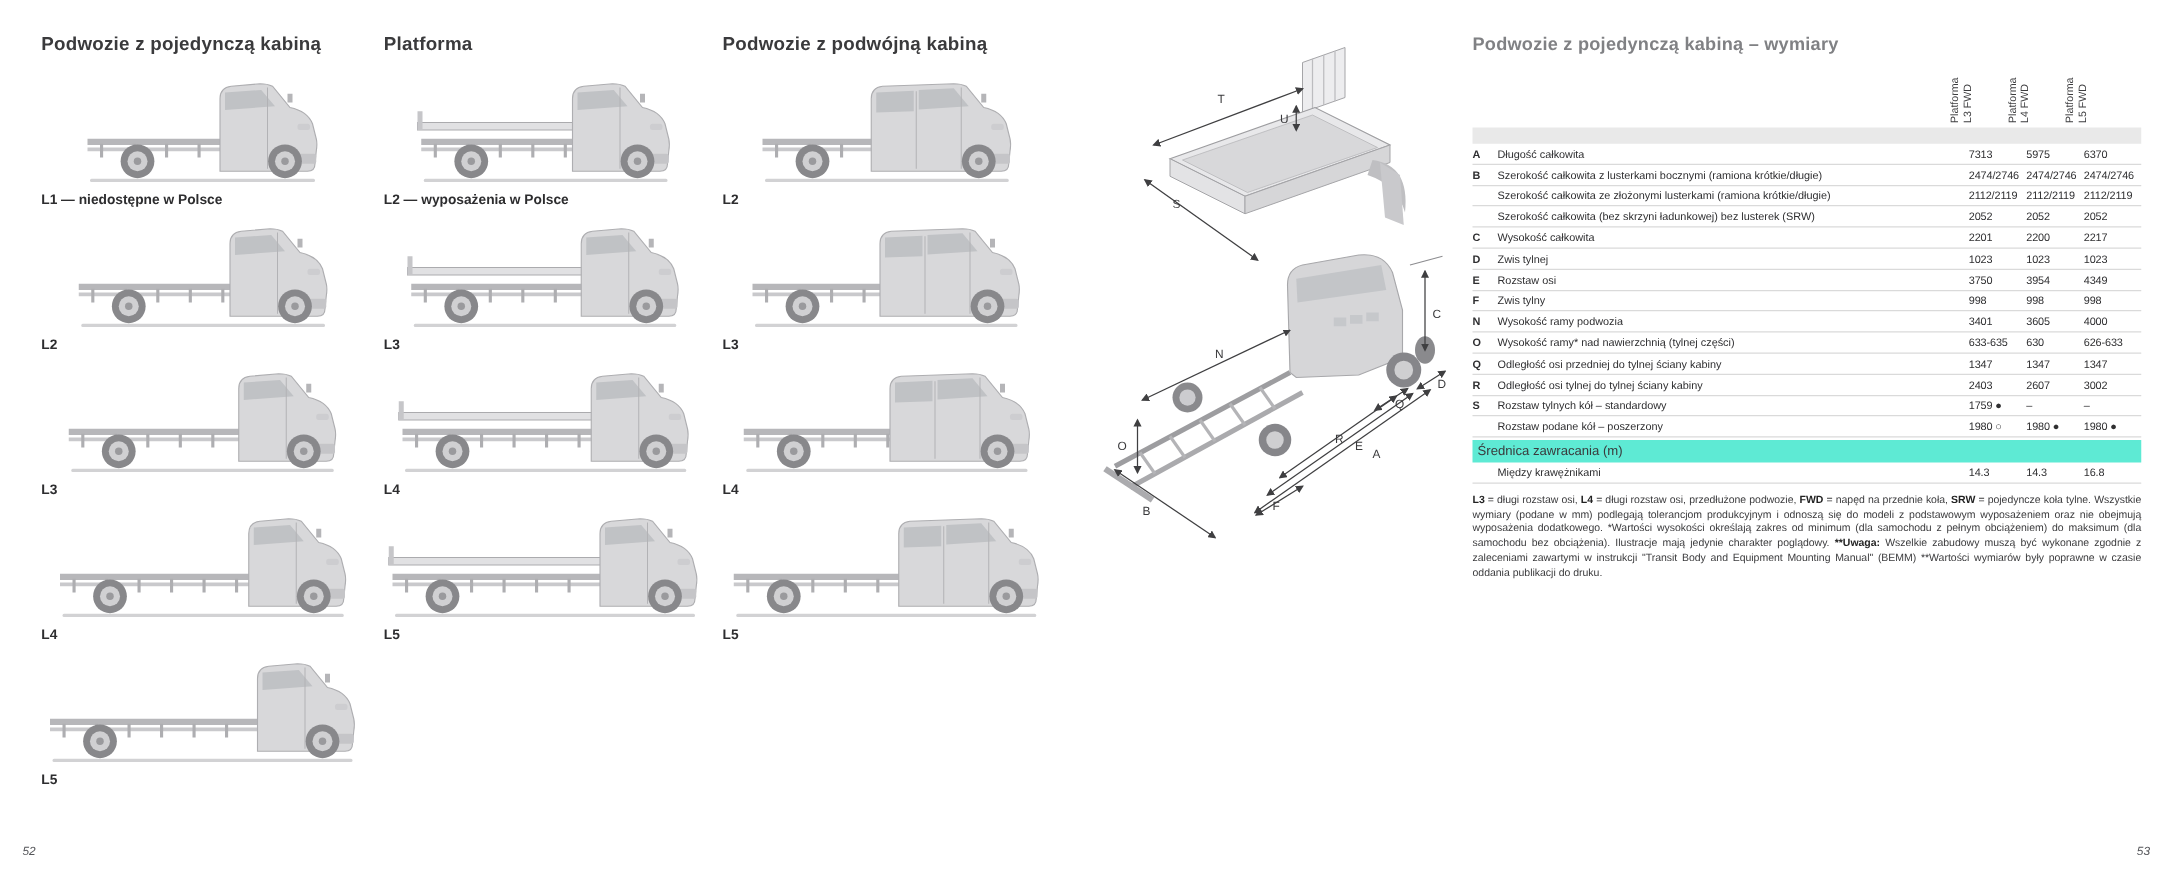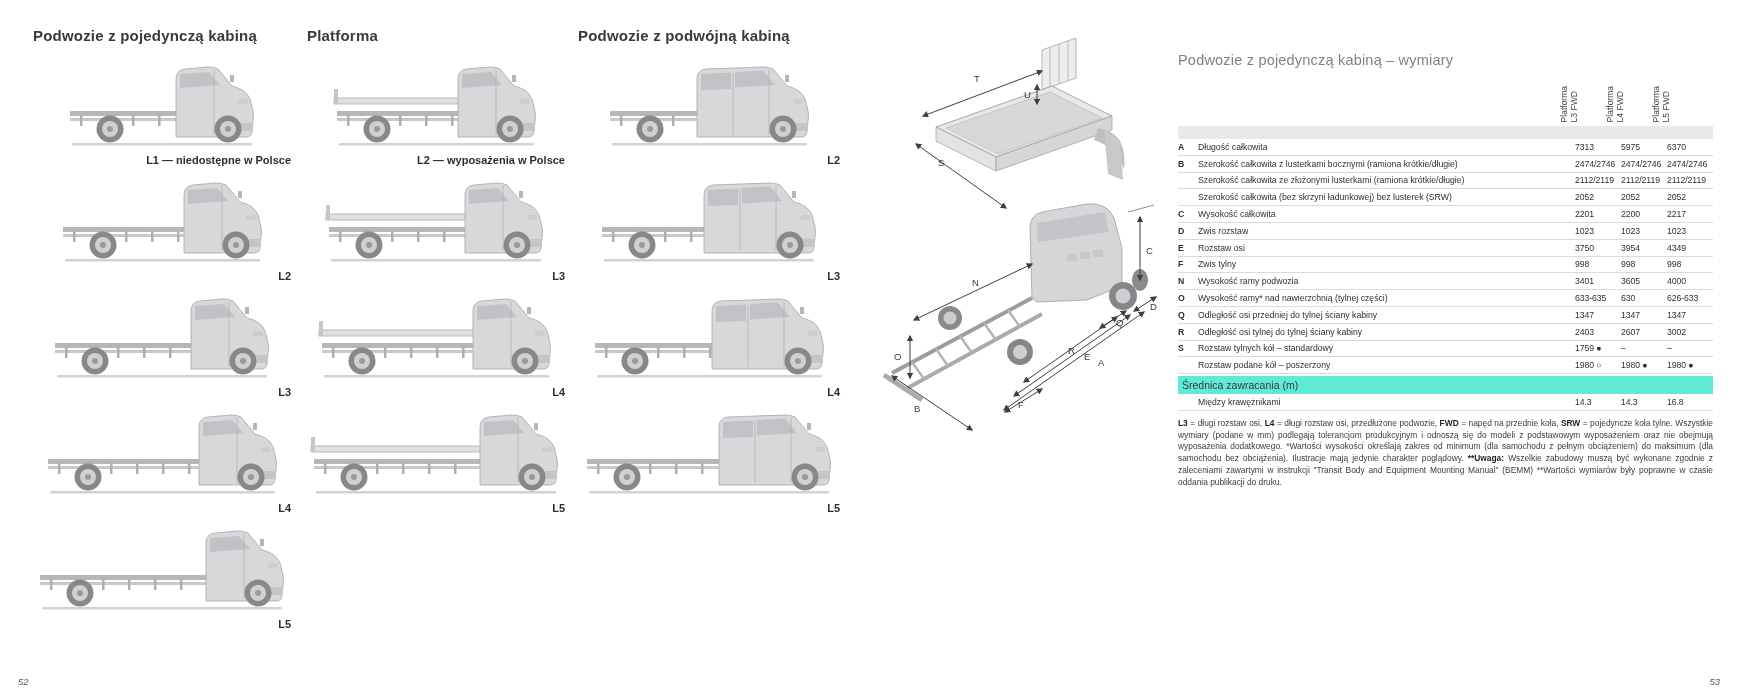--- a/index.html
+++ b/index.html
@@ -6,30 +6,30 @@
   html,body { background:#ffffff; }
   body { font-family:"Liberation Sans", sans-serif; color:#333; }
   .page { position:relative; width:1742px; height:700px; background:#ffffff; overflow:hidden;border-radius:13px; }
 
   
   .fig-col { position:absolute; top:27px; }
   .fig-col h2 { font-size:15px; font-weight:bold; color:#3a3a3c; letter-spacing:.2px; margin:0 0 7px 0; }
   .cells { }
   .fig-cell { height:116px; display:flex; flex-direction:column; justify-content:flex-end; }
   .fig-cell svg { display:block; margin:0 auto; }
-  .fig-label { font-size:11px; font-weight:bold; color:#2d2d2f; text-align:right; margin-top:1px; line-height:13px; }
+  .fig-label { font-size:11px; font-weight:bold; color:#2d2d2f; margin-top:1px; line-height:13px; }
 
   
   .diagram { position:absolute; }
   .dim-letter { font-size:9.5px; fill:#3a3a3c; font-family:"Liberation Sans",sans-serif; }
   .dim-line { stroke:#3f3f41; stroke-width:1; fill:none; }
 
   
   .dims { position:absolute; left:1178px; top:28px; width:535px; }
-  .dims-title { font-size:14.5px; font-weight:normal; color:#808184; letter-spacing:.2px;margin-top:24px; }
+  .dims-title { font-size:14.5px; font-weight:bold; color:#808184; letter-spacing:.2px; }
   .thead { position:relative; height:56px; }
   .rot { position:absolute; bottom:2px; transform:rotate(-90deg); transform-origin:0 100%;
          font-size:8.5px; line-height:1.2; color:#3d3d3f; white-space:nowrap; }
   .band { height:13px; background:#e9e9e9; margin-top:2px; }
   .trow { display:grid; grid-template-columns:20px 1fr 46px 46px 46px; align-items:center;
           height:16.8px; border-bottom:1px solid #dadada; font-size:8.7px; color:#2f2f31; }
   .trow .lt { font-weight:bold; }
   .trow .val { letter-spacing:-.1px; }
   .band.section { height:18px; background:#5eead4; display:flex; align-items:center;
                   font-size:10.5px; color:#3a3a3c; padding-left:4px; margin-top:2px; }
@@ -528,21 +528,21 @@
         </div>
         <div class="trow">
           <span class="lt">C</span>
           <span>Wysokość całkowita</span>
           <span class="val">2201</span>
           <span class="val">2200</span>
           <span class="val">2217</span>
         </div>
         <div class="trow">
           <span class="lt">D</span>
-          <span>Zwis rozstaw</span>
+          <span>Zwis tylnej</span>
           <span class="val">1023</span>
           <span class="val">1023</span>
           <span class="val">1023</span>
         </div>
         <div class="trow">
           <span class="lt">E</span>
           <span>Rozstaw osi</span>
           <span class="val">3750</span>
           <span class="val">3954</span>
           <span class="val">4349</span>

